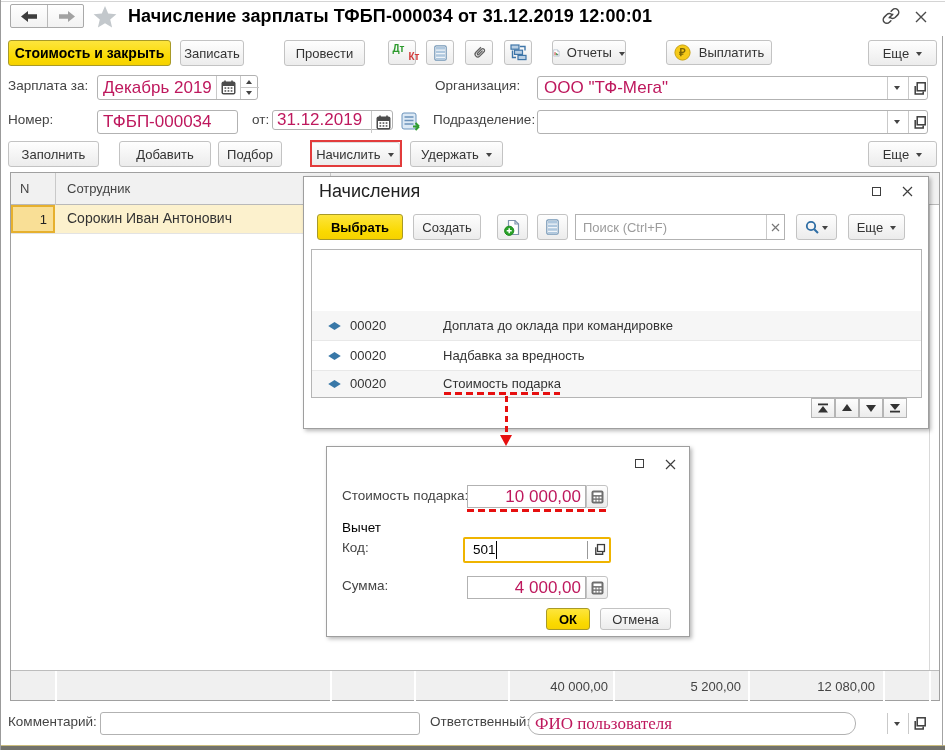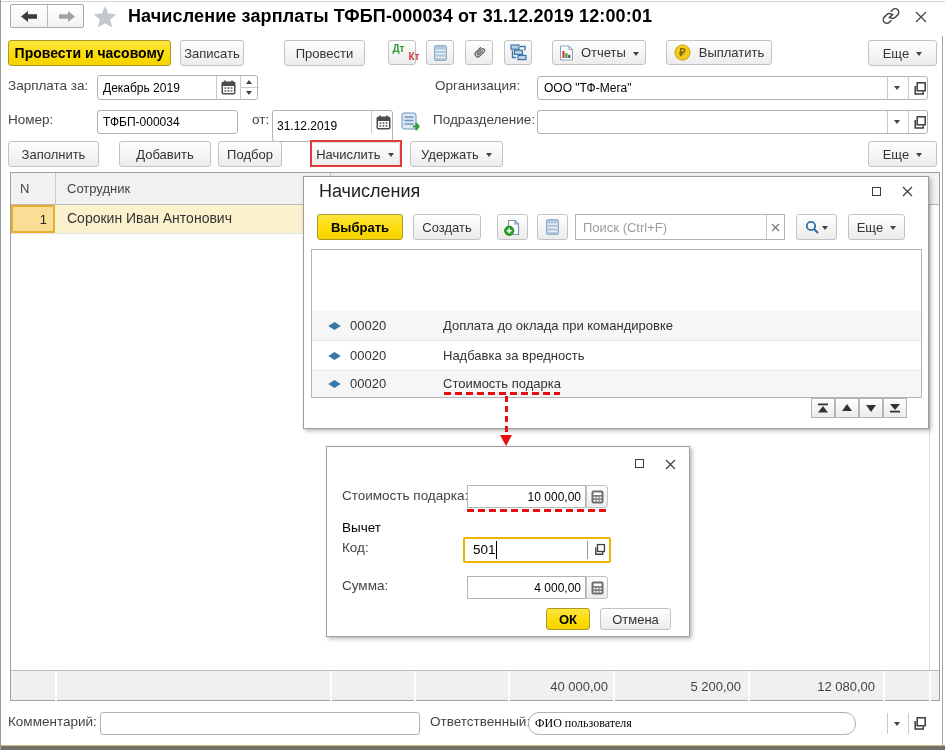--- a/index.html
+++ b/index.html
@@ -7,21 +7,21 @@
 .abs{position:absolute;}
 .lbl{position:absolute;color:#444;font-size:13.5px;white-space:nowrap;}
 .lbl2{position:absolute;color:#444;font-size:13.5px;white-space:nowrap;}
 .btn{position:absolute;box-sizing:border-box;border:1px solid #c3c3c3;border-radius:3px;
  background:linear-gradient(#fefefe,#ececec);color:#333;font-size:13px;
  display:flex;align-items:center;justify-content:center;white-space:nowrap;}
 .ybtn{position:absolute;box-sizing:border-box;border:1px solid #a89a28;border-radius:3px;
  background:linear-gradient(#fde53d,#fad900 70%,#f6d200);color:#000;font-weight:bold;
  display:flex;align-items:center;justify-content:center;white-space:nowrap;}
 .fld{position:absolute;box-sizing:border-box;border:1px solid #b2b2b2;background:#fff;
- font-size:12px;color:#000000;display:flex;align-items:center;}
+ font-size:17px;color:#be185d;display:flex;align-items:center;}
 .tri{width:0;height:0;border-left:3.5px solid transparent;border-right:3.5px solid transparent;
  border-top:4px solid #444;}
 .popup{position:absolute;box-sizing:border-box;background:#fff;border:1px solid #9e9e9e;
  box-shadow:2px 2px 4px rgba(0,0,0,.28);}
 .navbtn{position:absolute;box-sizing:border-box;border:1px solid #b5b5b5;
  background:linear-gradient(#fdfdfd,#ececec);display:flex;align-items:center;justify-content:center;}
 .dash{position:absolute;height:3px;
  background:repeating-linear-gradient(90deg,#e60f0f 0,#e60f0f 7px,transparent 7px,transparent 11px);}
 </style></head>
 <body>
@@ -44,21 +44,21 @@
     <g stroke="#474747" stroke-width="1.5" fill="none" stroke-linecap="round">
       <path d="M8 10.2a3.6 3.6 0 0 0 5.1.3l2.6-2.6a3.6 3.6 0 0 0-5.1-5.1l-1.5 1.5"></path>
       <path d="M10 7.8a3.6 3.6 0 0 0-5.1-.3L2.3 10.1a3.6 3.6 0 0 0 5.1 5.1l1.5-1.5"></path>
       <path d="M7.2 10.8l3.6-3.6"></path>
     </g>
   </svg>
 <svg class="abs" style="left:915px;top:11px;" width="12" height="12" viewBox="0 0 12 12">
     <path d="M1 1l10 10M11 1L1 11" stroke="#4a4a4a" stroke-width="1.4"></path>
   </svg>
 
-<div class="ybtn" style="left:8px;top:40px;width:163px;height:26px;font-size:14px;">Провести и часовому</div>
+<div class="ybtn" style="left:8px;top:40px;width:163px;height:26px;font-size:14px;">Стоимость и закрыть</div>
 <div class="btn" style="left:180px;top:40px;width:64px;height:26px;">Записать</div>
 <div class="btn" style="left:284px;top:40px;width:81px;height:26px;">Провести</div>
 <div class="btn" style="left:388px;top:40px;width:28px;height:25px;font-size:10px;line-height:7.5px;">
  <div style="font-weight:bold;width:19px;"><span style="color:#2c9a2c;">Дт</span><br><span style="color:#d23b3b;margin-left:16px;">Кт</span></div>
   </div>
 <div class="btn" style="left:426px;top:40px;width:28px;height:25px;">
  <svg width="13" height="16" viewBox="0 0 13 16">
       <rect x="0.8" y="0.8" width="11.4" height="14.4" rx="1.5" fill="#fff" stroke="#7295b5" stroke-width="1.2"></rect>
       <g fill="#aec7de">
         <rect x="2" y="2" width="9" height="2.6"></rect>
@@ -78,21 +78,21 @@
 <div class="btn" style="left:504px;top:40px;width:28px;height:25px;">
  <svg width="17" height="17" viewBox="0 0 17 17">
       <path d="M10 2.5h5v4M2.5 6.5v7h3.5" fill="none" stroke="#3e75a8" stroke-width="1.4"></path>
       <g fill="#b9cfe4" stroke="#3e75a8" stroke-width="1.2">
         <rect x="1" y="1" width="8" height="4.2"></rect>
         <rect x="4.5" y="6.2" width="8" height="4.2"></rect>
         <rect x="8" y="11.4" width="8" height="4.2"></rect>
       </g>
     </svg>
   </div>
-<div class="btn" style="left:552px;top:40px;width:94px;height:25px;">
+<div class="btn" style="left:552px;top:40px;width:74px;height:25px;">
  <svg width="15" height="16" viewBox="0 0 15 16" style="margin-right:7px;">
       <path d="M1.5 1h8.5l3.5 3.5V15H1.5z" fill="#fff" stroke="#8ba0b5"></path>
       <path d="M10 1v3.5h3.5" fill="none" stroke="#8ba0b5"></path>
       <rect x="3.4" y="6" width="2.2" height="7" fill="#d03a3a"></rect>
       <rect x="6.3" y="8.2" width="2.2" height="4.8" fill="#3ba23b"></rect>
       <rect x="9.2" y="9.8" width="2.2" height="3.2" fill="#456"></rect>
     </svg>
  Отчеты&nbsp;&nbsp;<span class="tri" style="margin-top:2px;"></span></div>
 <div class="btn" style="left:666px;top:40px;width:106px;height:25px;">
  <svg width="17" height="17" viewBox="0 0 17 17" style="margin-right:8px;">
@@ -136,21 +136,21 @@
         <path d="M3.2 5v8h8v-2.6"></path>
       </g>
     </svg>
 </div>
 
 <div class="lbl" style="left:8px;top:112px;">Номер:</div>
 <div class="fld" style="left:97px;top:110px;width:141px;height:24px;border-radius:3px;">
     <span style="padding-left:5px;">ТФБП-000034</span>
   </div>
 <div class="lbl" style="left:252px;top:112px;">от:</div>
-<div class="fld" style="left:272px;top:110px;width:121px;height:32px;border-radius:3px;">
+<div class="fld" style="left:272px;top:110px;width:121px;height:20px;border-radius:3px;">
  <span style="padding-left:4px;">31.12.2019</span>
  <div class="abs" style="left:98px;top:0;width:1px;height:22px;background:#c9c9c9;"></div>
  <svg class="abs" style="left:103px;top:4px;" width="15" height="15" viewBox="0 0 15 15">
       <rect x="0.5" y="1.5" width="14" height="13" rx="2" fill="#4c4c4c"></rect>
       <rect x="2" y="6" width="11" height="7" fill="#fff"></rect>
       <path d="M4 0.5v2.5M11 0.5v2.5" stroke="#4c4c4c" stroke-width="1.6"></path>
       <g fill="#4c4c4c">
         <rect x="3.5" y="7.3" width="1.7" height="1.5"></rect>
         <rect x="6.6" y="7.3" width="1.7" height="1.5"></rect>
         <rect x="9.7" y="7.3" width="1.7" height="1.5"></rect>

